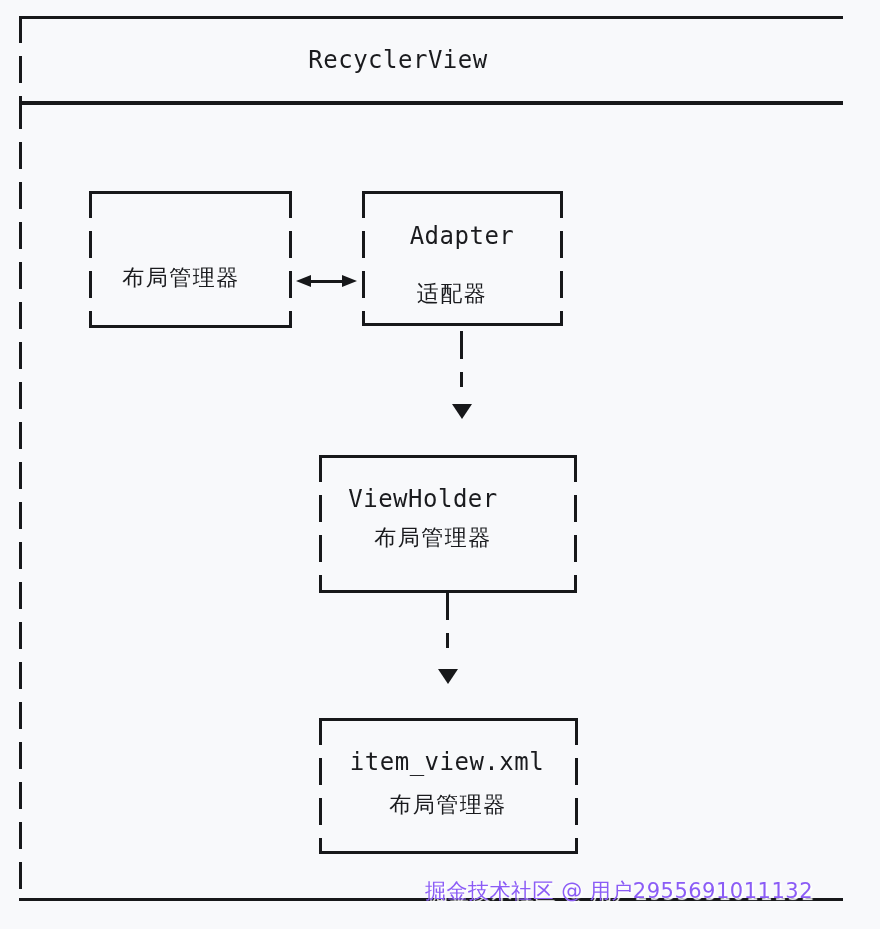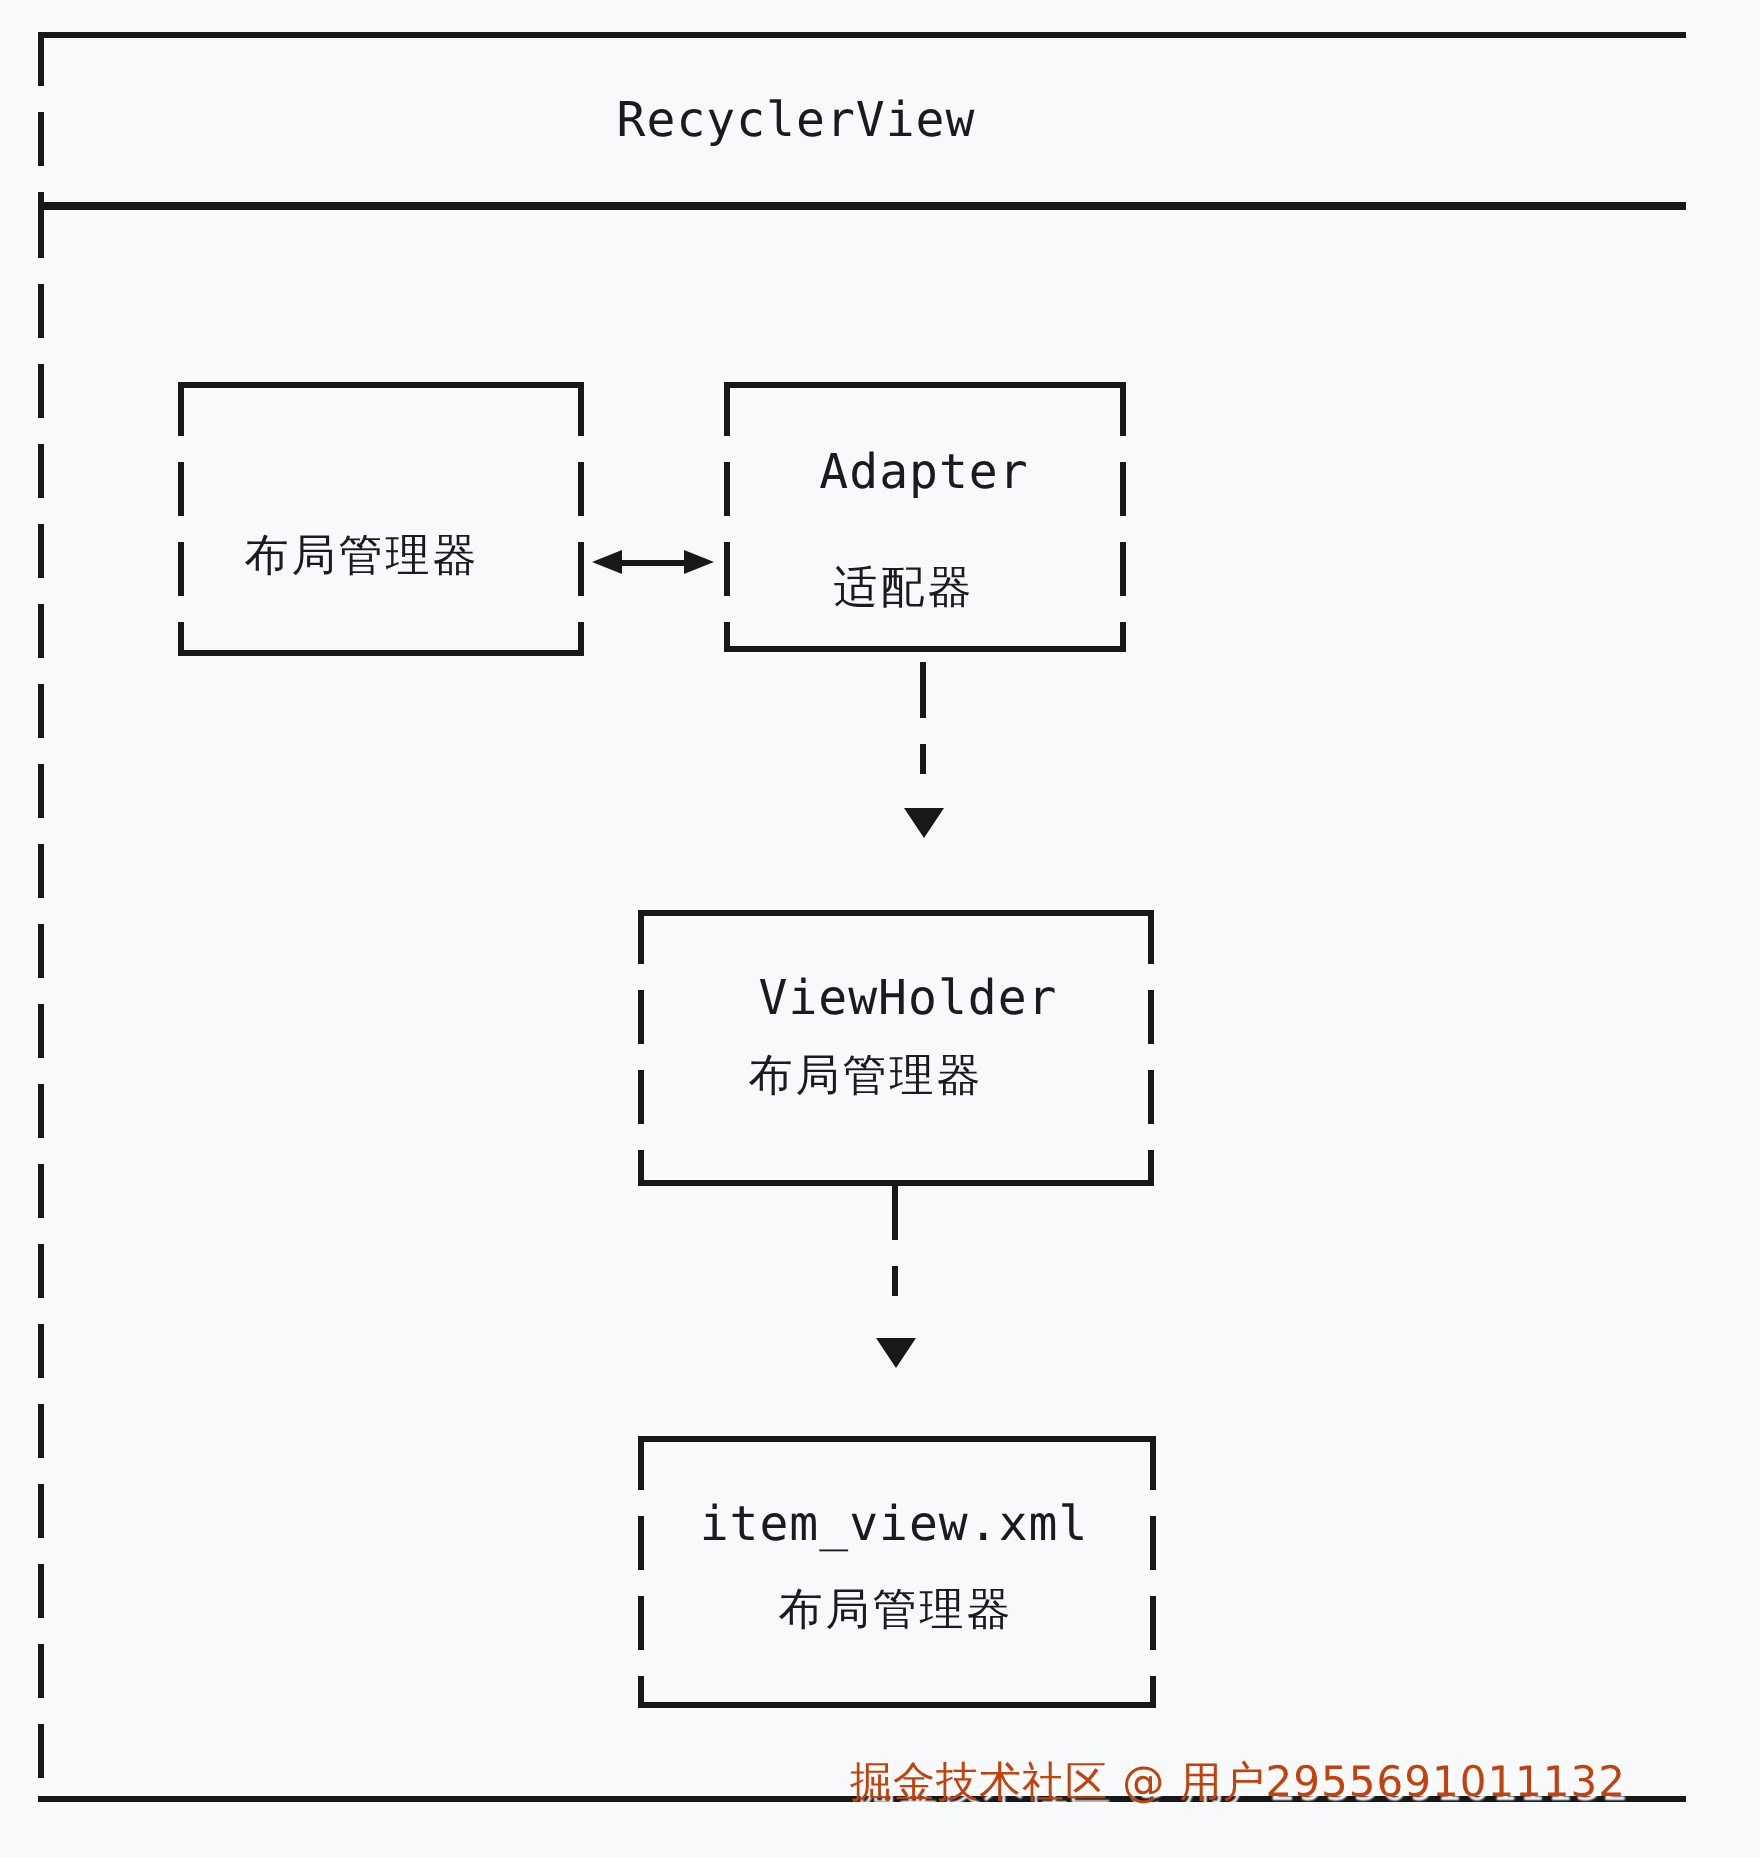--- a/index.html
+++ b/index.html
@@ -29,21 +29,21 @@
   .harrow{position:absolute;height:16px;}
   .harrow .shaft{position:absolute;left:10px;right:10px;top:7px;height:3px;background:#17181a;}
   .harrow .head-l{position:absolute;left:0;top:2px;width:0;height:0;
     border-top:6px solid transparent;border-bottom:6px solid transparent;
     border-right:15px solid #17181a;}
   .harrow .head-r{position:absolute;right:0;top:2px;width:0;height:0;
     border-top:6px solid transparent;border-bottom:6px solid transparent;
     border-left:15px solid #17181a;}
   .watermark{
     position:absolute;right:30px;top:877px;font-size:21px;letter-spacing:0.5px;
-    color:#c2410c;text-shadow:2px 2px 1px #ffffff;
+    color:#8b5cf6;text-shadow:2px 2px 1px #ffffff;
     font-family:"DejaVu Sans","Liberation Sans",sans-serif;
   }
 </style>
 </head>
 <body>
 
 <div class="canvas">
 
   <div class="abox no-bottom" style="left:19px;top:16px;width:836px;height:85px;"></div>
   <div class="lbl en" style="left:398px;top:60px;">RecyclerView</div>
@@ -64,21 +64,21 @@
       <div class="head-r"></div>
     </div>
   </div>
 
   <div>
     <div class="vdash" style="left:460px;top:331px;height:56px;"></div>
     <div class="tri-down" style="left:452px;top:404px;"></div>
   </div>
 
   <div class="abox" style="left:319px;top:455px;width:258px;height:132px;"></div>
-  <div class="lbl en" style="left:454px;top:499px;">ViewHolder</div>
+  <div class="lbl en" style="left:423px;top:499px;">ViewHolder</div>
   <div class="lbl zh" style="left:433px;top:538px;">布局管理器</div>
 
   <div>
     <div class="vdash" style="left:446px;top:592px;height:56px;"></div>
     <div class="tri-down" style="left:438px;top:669px;"></div>
   </div>
 
   <div class="abox" style="left:319px;top:718px;width:259px;height:130px;"></div>
   <div class="lbl en" style="left:447px;top:762px;">item_view.xml</div>
   <div class="lbl zh" style="left:448px;top:805px;">布局管理器</div>

